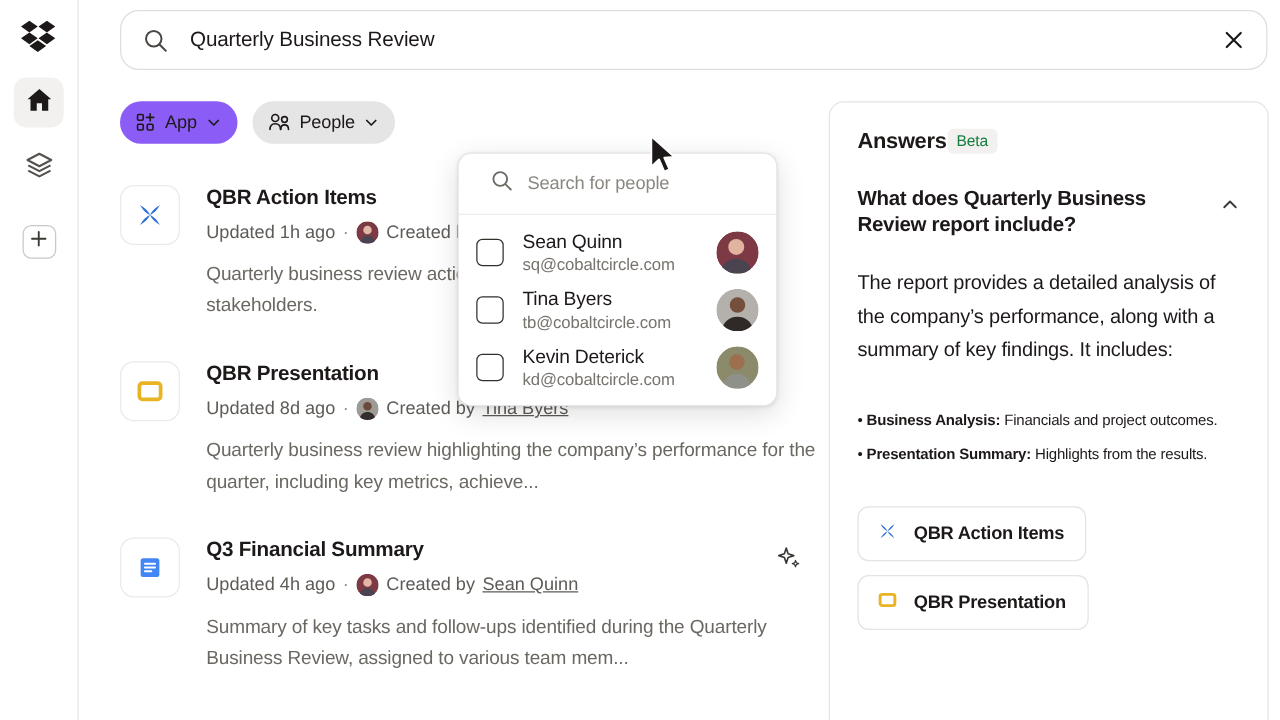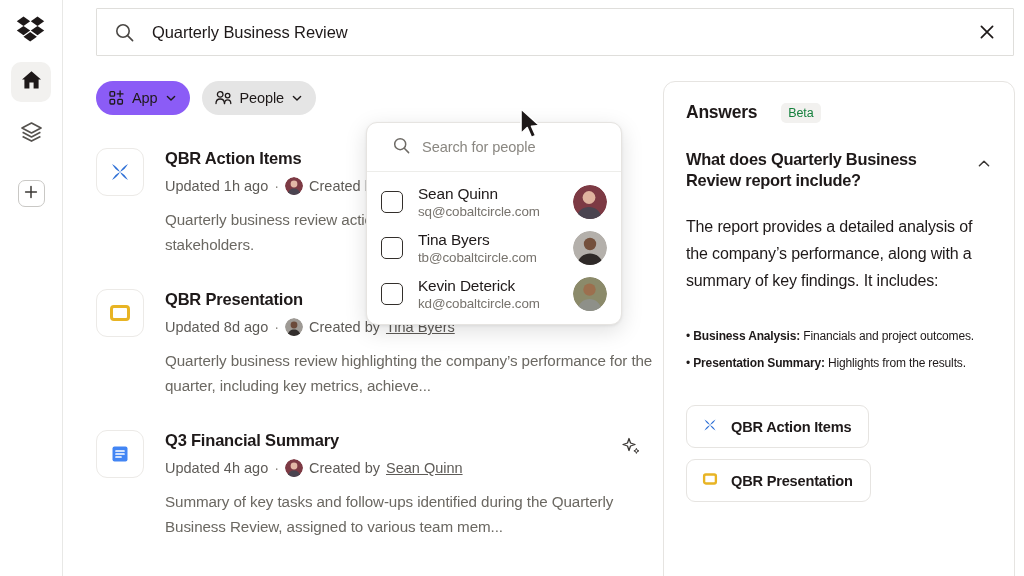--- a/index.html
+++ b/index.html
@@ -35,21 +35,21 @@
     margin-top: 14px; cursor: pointer;
   }
 
   
   .main { flex: 1 1 auto; position: relative; height: 576px; }
 
   
   .searchbar {
     position: absolute; left: 33px; top: 8px;
     width: 918px; height: 48px;
-    border: 1px solid #dfdedb; border-radius: 1px;
+    border: 1px solid #dfdedb; border-radius: 15px;
     background: #fff;
     display: flex; align-items: center;
     padding: 0 16px 0 18px;
   }
   .searchbar .s-icon { flex: 0 0 auto; display: flex; align-items: center; margin-right: 18px; }
   .searchbar .s-val {
     flex: 1 1 auto; font-size: 16.5px; color: #1e1919; letter-spacing: -0.1px;
   }
   .searchbar .s-clear { flex: 0 0 auto; cursor: pointer; display: flex; align-items: center; }
 
@@ -117,21 +117,21 @@
 
   
   .answers {
     position: absolute; left: 600px; top: 81px;
     width: 352px; height: 520px;
     border: 1px solid #e6e4e1; border-radius: 12px;
     background: #fff;
     padding: 20px 22px 0 22px;
     overflow: hidden;
   }
-  .a-head { display: flex; align-items: center; gap: 24px; }
+  .a-head { display: flex; align-items: center; gap: 1px; }
   .a-head .a-title { font-size: 17.5px; font-weight: bold; color: #1e1919; letter-spacing: -0.25px; }
   .a-badge {
     font-size: 12.5px; color: #15803d; background: #f2f1ef;
     border-radius: 5px; padding: 3px 7px; letter-spacing: -0.1px;
   }
   .a-q {
     margin-top: 26px; display: flex; align-items: flex-start; gap: 8px;
   }
   .a-q-text {
     flex: 1 1 auto; font-size: 16.4px; font-weight: bold; color: #1e1919;

